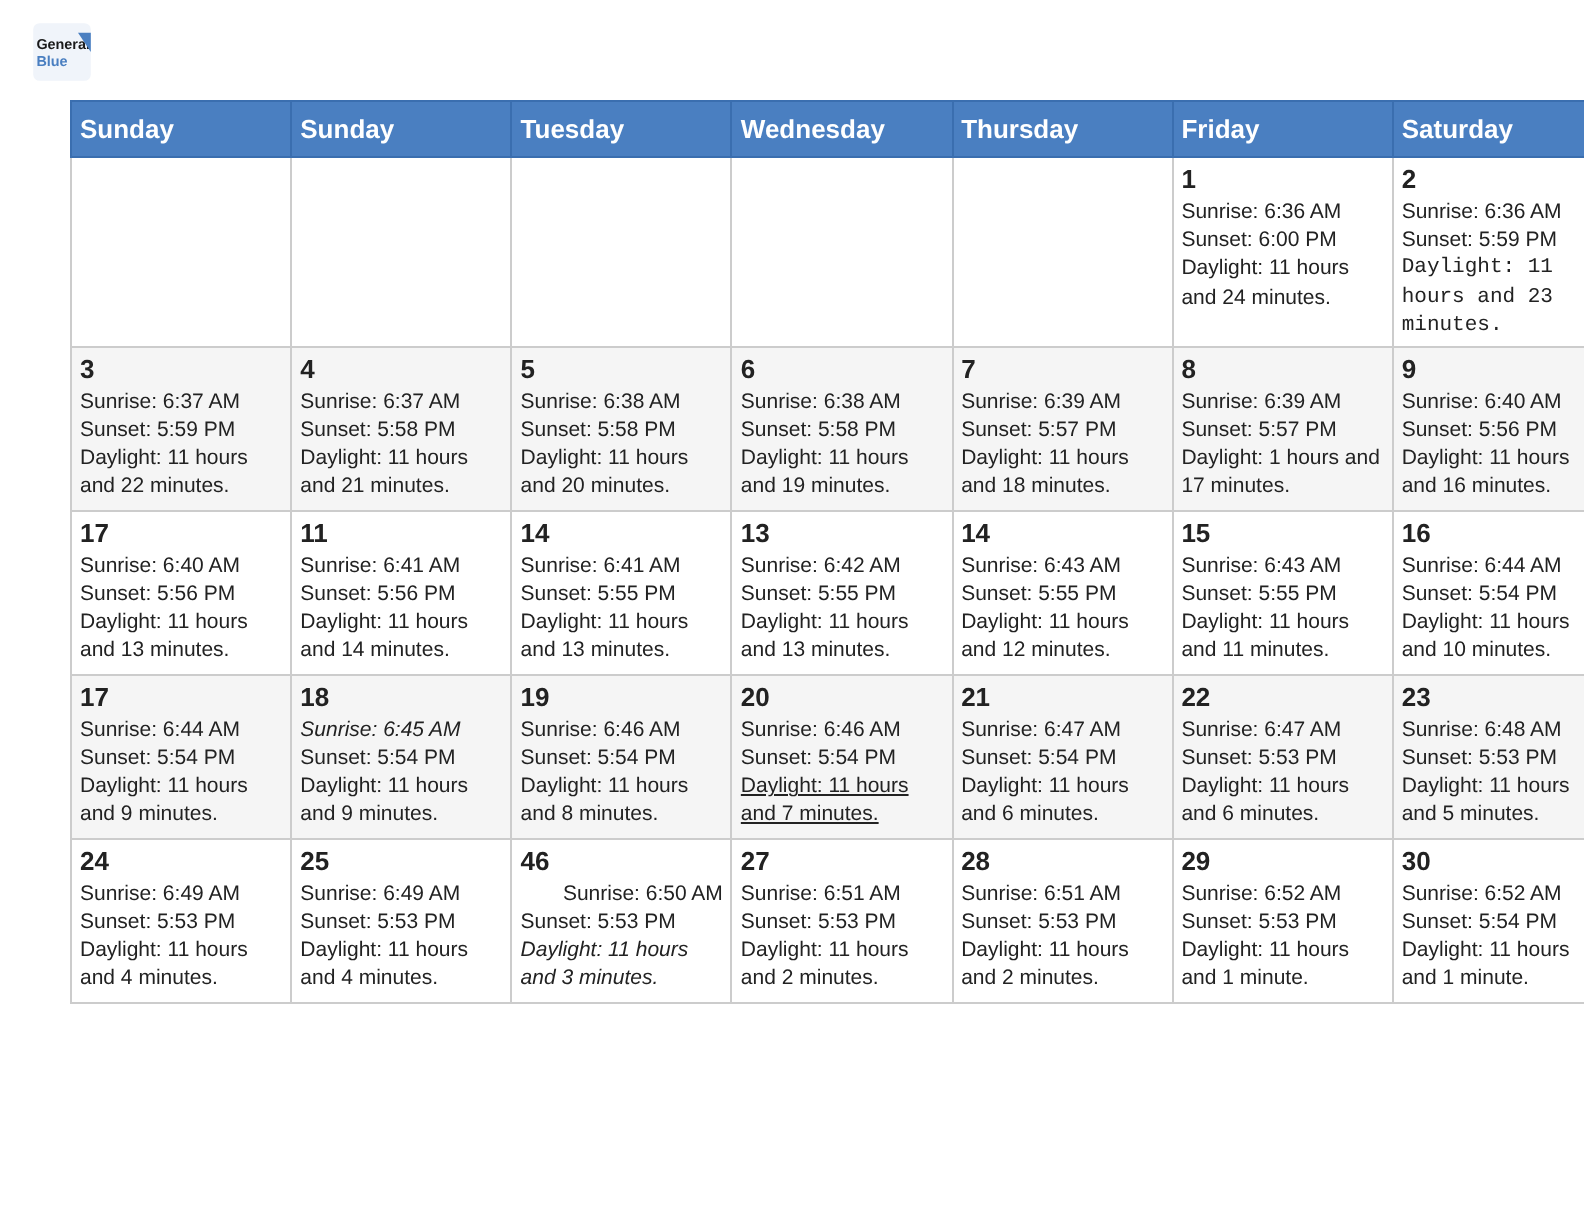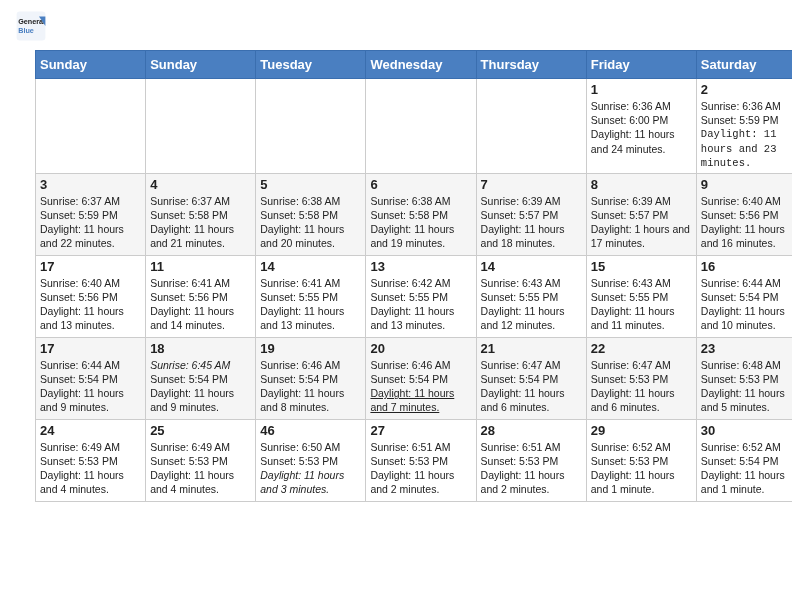--- a/index.html
+++ b/index.html
@@ -270,21 +270,21 @@
           <span style="display: block; line-height: 1.35;">Daylight: 11 hours and 4 minutes.</span>
         </td>
         <td>
           <span class="day-num">25</span>
           <span style="display: block; line-height: 1.35;">Sunrise: 6:49 AM</span>
           <span style="display: block; line-height: 1.35;">Sunset: 5:53 PM</span>
           <span style="display: block; line-height: 1.35;">Daylight: 11 hours and 4 minutes.</span>
         </td>
         <td>
           <span class="day-num">46</span>
-          <span style="display: block; line-height: 1.35;">Sunrise: 6:50 AM</span>
+          <span style="display: block; line-height: 1.35; text-align: right;">Sunrise: 6:50 AM</span>
           <span style="display: block; line-height: 1.35;">Sunset: 5:53 PM</span>
           <span style="display: block; line-height: 1.35; font-style: italic;">Daylight: 11 hours and 3 minutes.</span>
         </td>
         <td>
           <span class="day-num">27</span>
           <span style="display: block; line-height: 1.35;">Sunrise: 6:51 AM</span>
           <span style="display: block; line-height: 1.35;">Sunset: 5:53 PM</span>
           <span style="display: block; line-height: 1.35;">Daylight: 11 hours and 2 minutes.</span>
         </td>
         <td>

